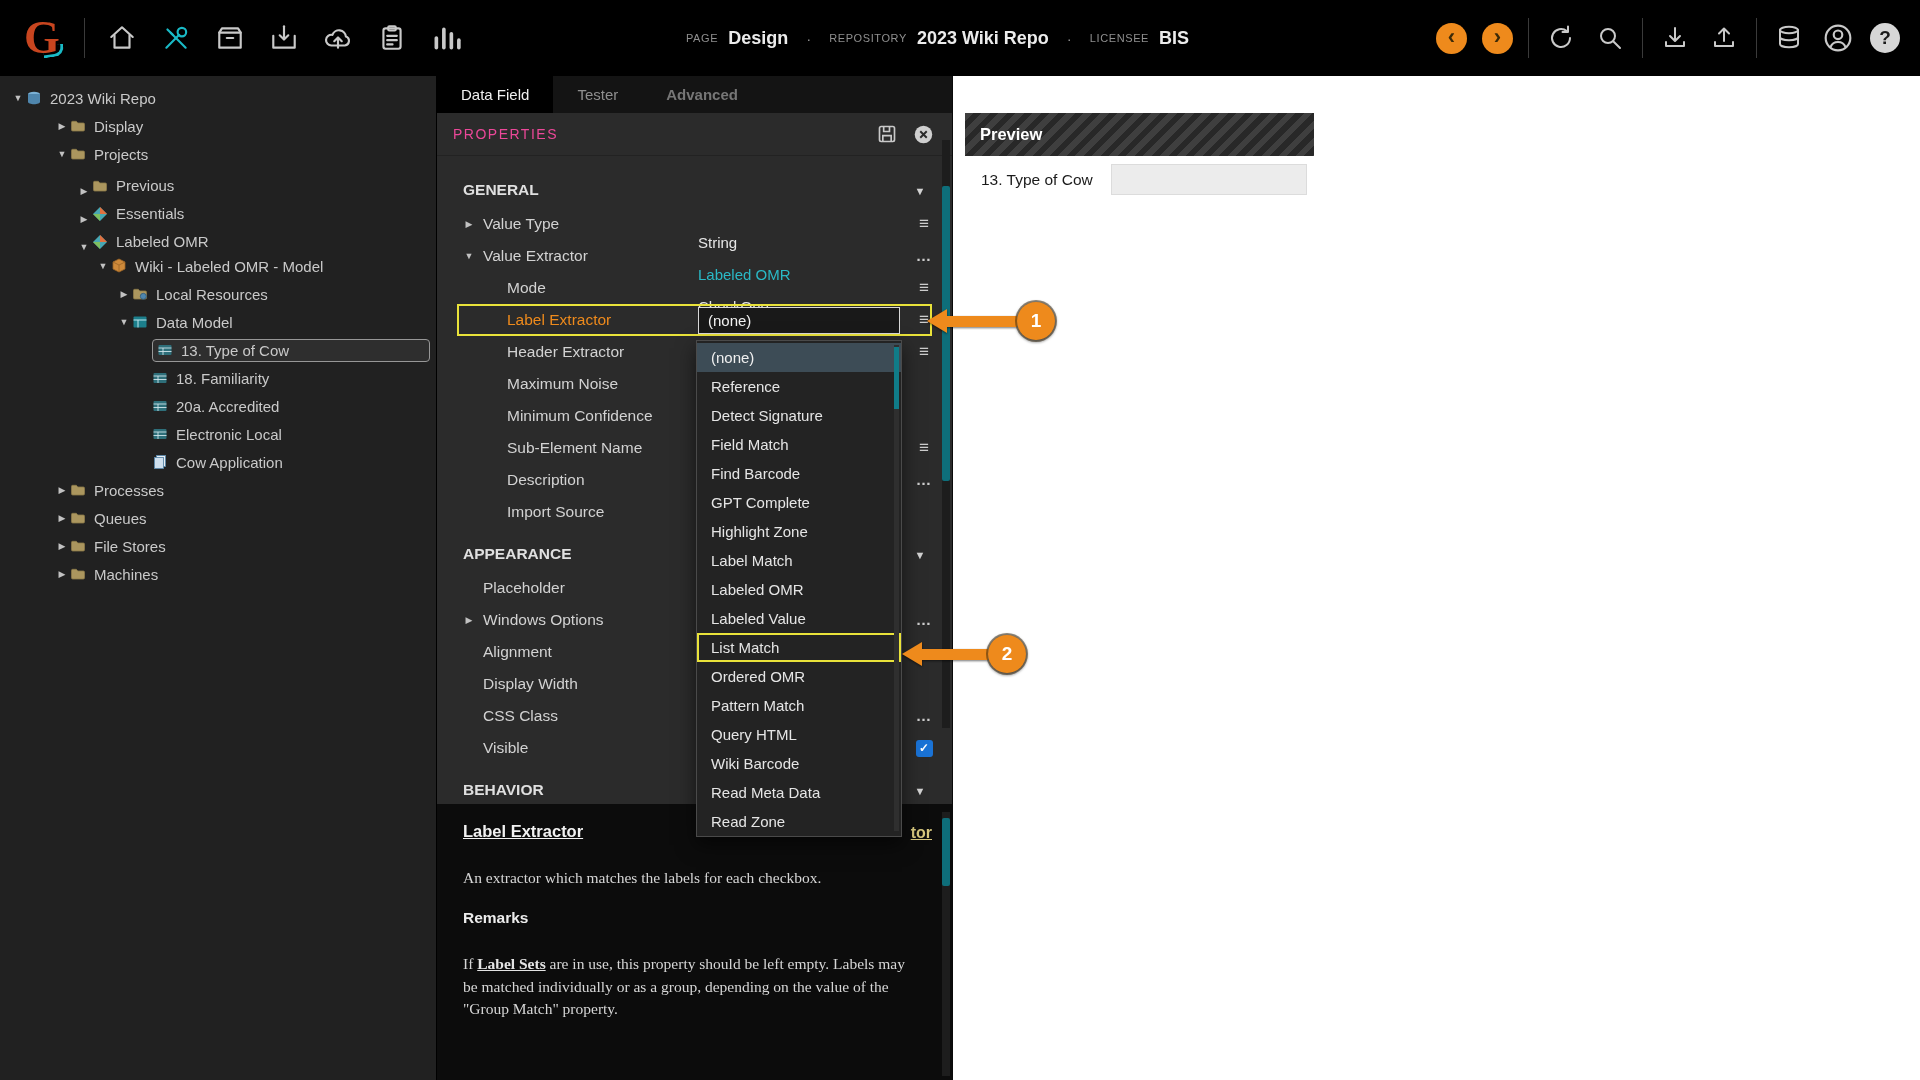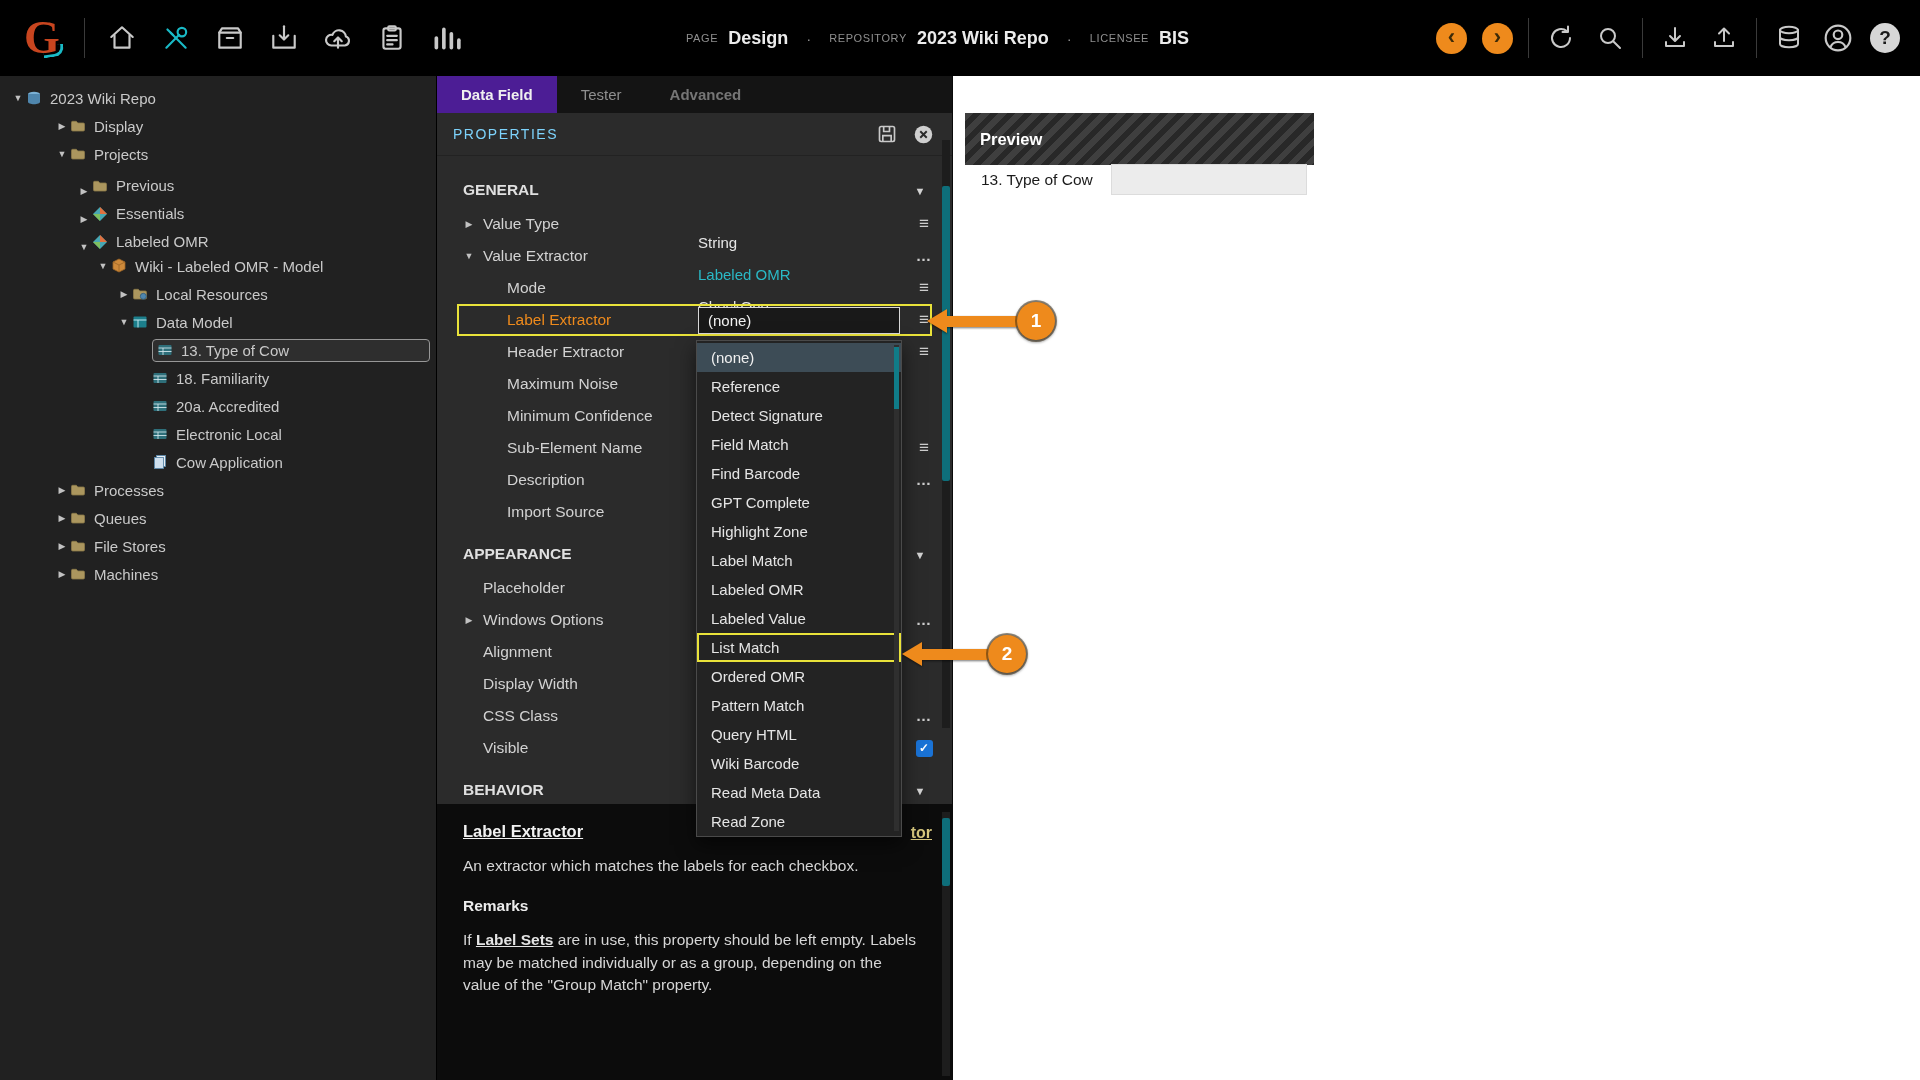--- a/index.html
+++ b/index.html
@@ -41,24 +41,24 @@
   .trow.sel .tin { border:1px solid #979797; border-radius:4px; background:#2e2e2e; padding:2px 8px 2px 4px; flex:1; margin-right:6px; }
   .ticon { width:18px; height:16px; flex:none; display:flex; align-items:center; }
   .d0 { padding-left:10px; } .d1 { padding-left:54px; } .d2 { padding-left:76px;align-items:flex-end; }
   .d3 { padding-left:95px; } .d4 { padding-left:116px; } .d5 { padding-left:136px; }
 
   
   .main { position:absolute; top:76px; left:437px; width:516px; height:1004px; background:#2b2b2b;
           border-right:1px solid #0a0a0a; z-index:10; }
   .tabbar { height:37px; background:#141414; display:flex; align-items:stretch; }
   .tab { padding:0 24px; display:flex; align-items:center; font-size:15px; color:#8f8f8f; cursor:pointer; }
-  .tab.active { background:#4c1d95; color:#f0f0f0; font-weight:bold; }
+  .tab.active { background:#000000; color:#f0f0f0; font-weight:normal; }
   .tab.dim { color:#767676; font-weight:bold; }
 
-  .propshead { height:43px; display:flex; align-items:center; padding:0 16px; color:#7dd3fc;
+  .propshead { height:43px; display:flex; align-items:center; padding:0 16px; color:#ec4899;
                font-size:14px; letter-spacing:1.5px; border-bottom:1px solid #222; }
   .propshead .sp { flex:1; }
   .phico { width:26px; height:26px; display:flex; align-items:center; justify-content:center; cursor:pointer; margin-left:10px; }
 
   .propgrid { position:absolute; top:80px; left:0; right:12px; height:648px; overflow:hidden; padding-top:16px; }
   .psec { height:36px; display:flex; align-items:center; font-weight:bold; color:#e0e0e0; font-size:15.5px; }
   .psec.mt { margin-top:8px; }
   .psec .sname { padding-left:26px; flex:1; }
   .chev { width:40px; text-align:center; }
   .chev::before { content:"▼"; font-size:11px; color:#d2d2d2; }
@@ -86,35 +86,35 @@
 
   
   .vsb { position:absolute; right:2px; width:8px; background:#1d1d1d; z-index:35; }
   .vsb-thumb { position:absolute; left:0; width:8px; background:#0e6e7a; border-radius:2px; }
 
   
   .helppanel { position:absolute; left:0; right:0; top:728px; bottom:0; background:#0c0c0c; z-index:30;
                padding:18px 24px 0 26px; color:#d6d6d6; font-size:15.5px; }
   .help-title { font-size:16.5px; font-weight:bold; color:#f2f2f2; text-decoration:underline; display:inline-block; }
   .help-frag { position:absolute; top:20px; right:20px; color:#d8c87e; font-weight:bold; font-size:16px; text-decoration:underline; }
-  .helppanel p { margin-top:14px; line-height:1.45; width:458px; }
+  .helppanel p { margin-top:26px; line-height:1.45; width:458px;font-family:Liberation Serif, serif; }
   .remarks-title { margin-top:20px; font-weight:bold; color:#ececec; }
   .hlink { text-decoration:underline; font-weight:bold; color:#e4e4e4; }
 
   
   .dropdown { position:absolute; left:696px; top:340px; width:206px; height:497px; background:#232323;
               border:1px solid #4a4a4a; box-shadow:0 8px 18px rgba(0,0,0,.55); z-index:40; overflow:hidden; padding-top:2px; }
   .ditem { height:29px; line-height:29px; padding-left:14px; font-size:15px; color:#e5e5e5; cursor:pointer; white-space:nowrap; }
   .ditem.selected { background:#3d4c56; color:#f0f0f0; }
   .ditem.target { border:2px solid #e9e23a; line-height:25px; padding-left:12px; }
   .dsb { position:absolute; right:2px; top:4px; width:5px; height:486px; background:#2f2f2f; }
   .dsb-thumb { position:absolute; top:2px; left:0; width:5px; height:62px; background:#107c88; }
 
   
-  .preview-header { position:absolute; left:965px; top:113px; width:349px; height:52px;
+  .preview-header { position:absolute; left:965px; top:113px; width:349px; height:43px;
                     background:repeating-linear-gradient(135deg,#3f3f3f 0 6px,#282828 6px 12px);
                     display:flex; align-items:center; padding-left:15px; color:#fff; font-weight:bold; font-size:16.5px; z-index:5; }
   .preview-label { position:absolute; left:981px; top:171px; font-size:15.5px; color:#1b1b1b; z-index:5; }
   .preview-input { position:absolute; left:1111px; top:164px; width:196px; height:31px; background:#ececec;
                    border:1px solid #dcdcdc; z-index:5; font-size:15px; padding:0 8px; color:#333;
                    font-family:"Liberation Sans", sans-serif; }
 
   
   .callout { position:absolute; display:flex; align-items:center; z-index:60; filter:drop-shadow(0 1px 1px rgba(0,0,0,.55)); }
   .ar-head { width:0; height:0; border-top:12px solid transparent; border-bottom:12px solid transparent; border-right:20px solid #ee8a1c; }

